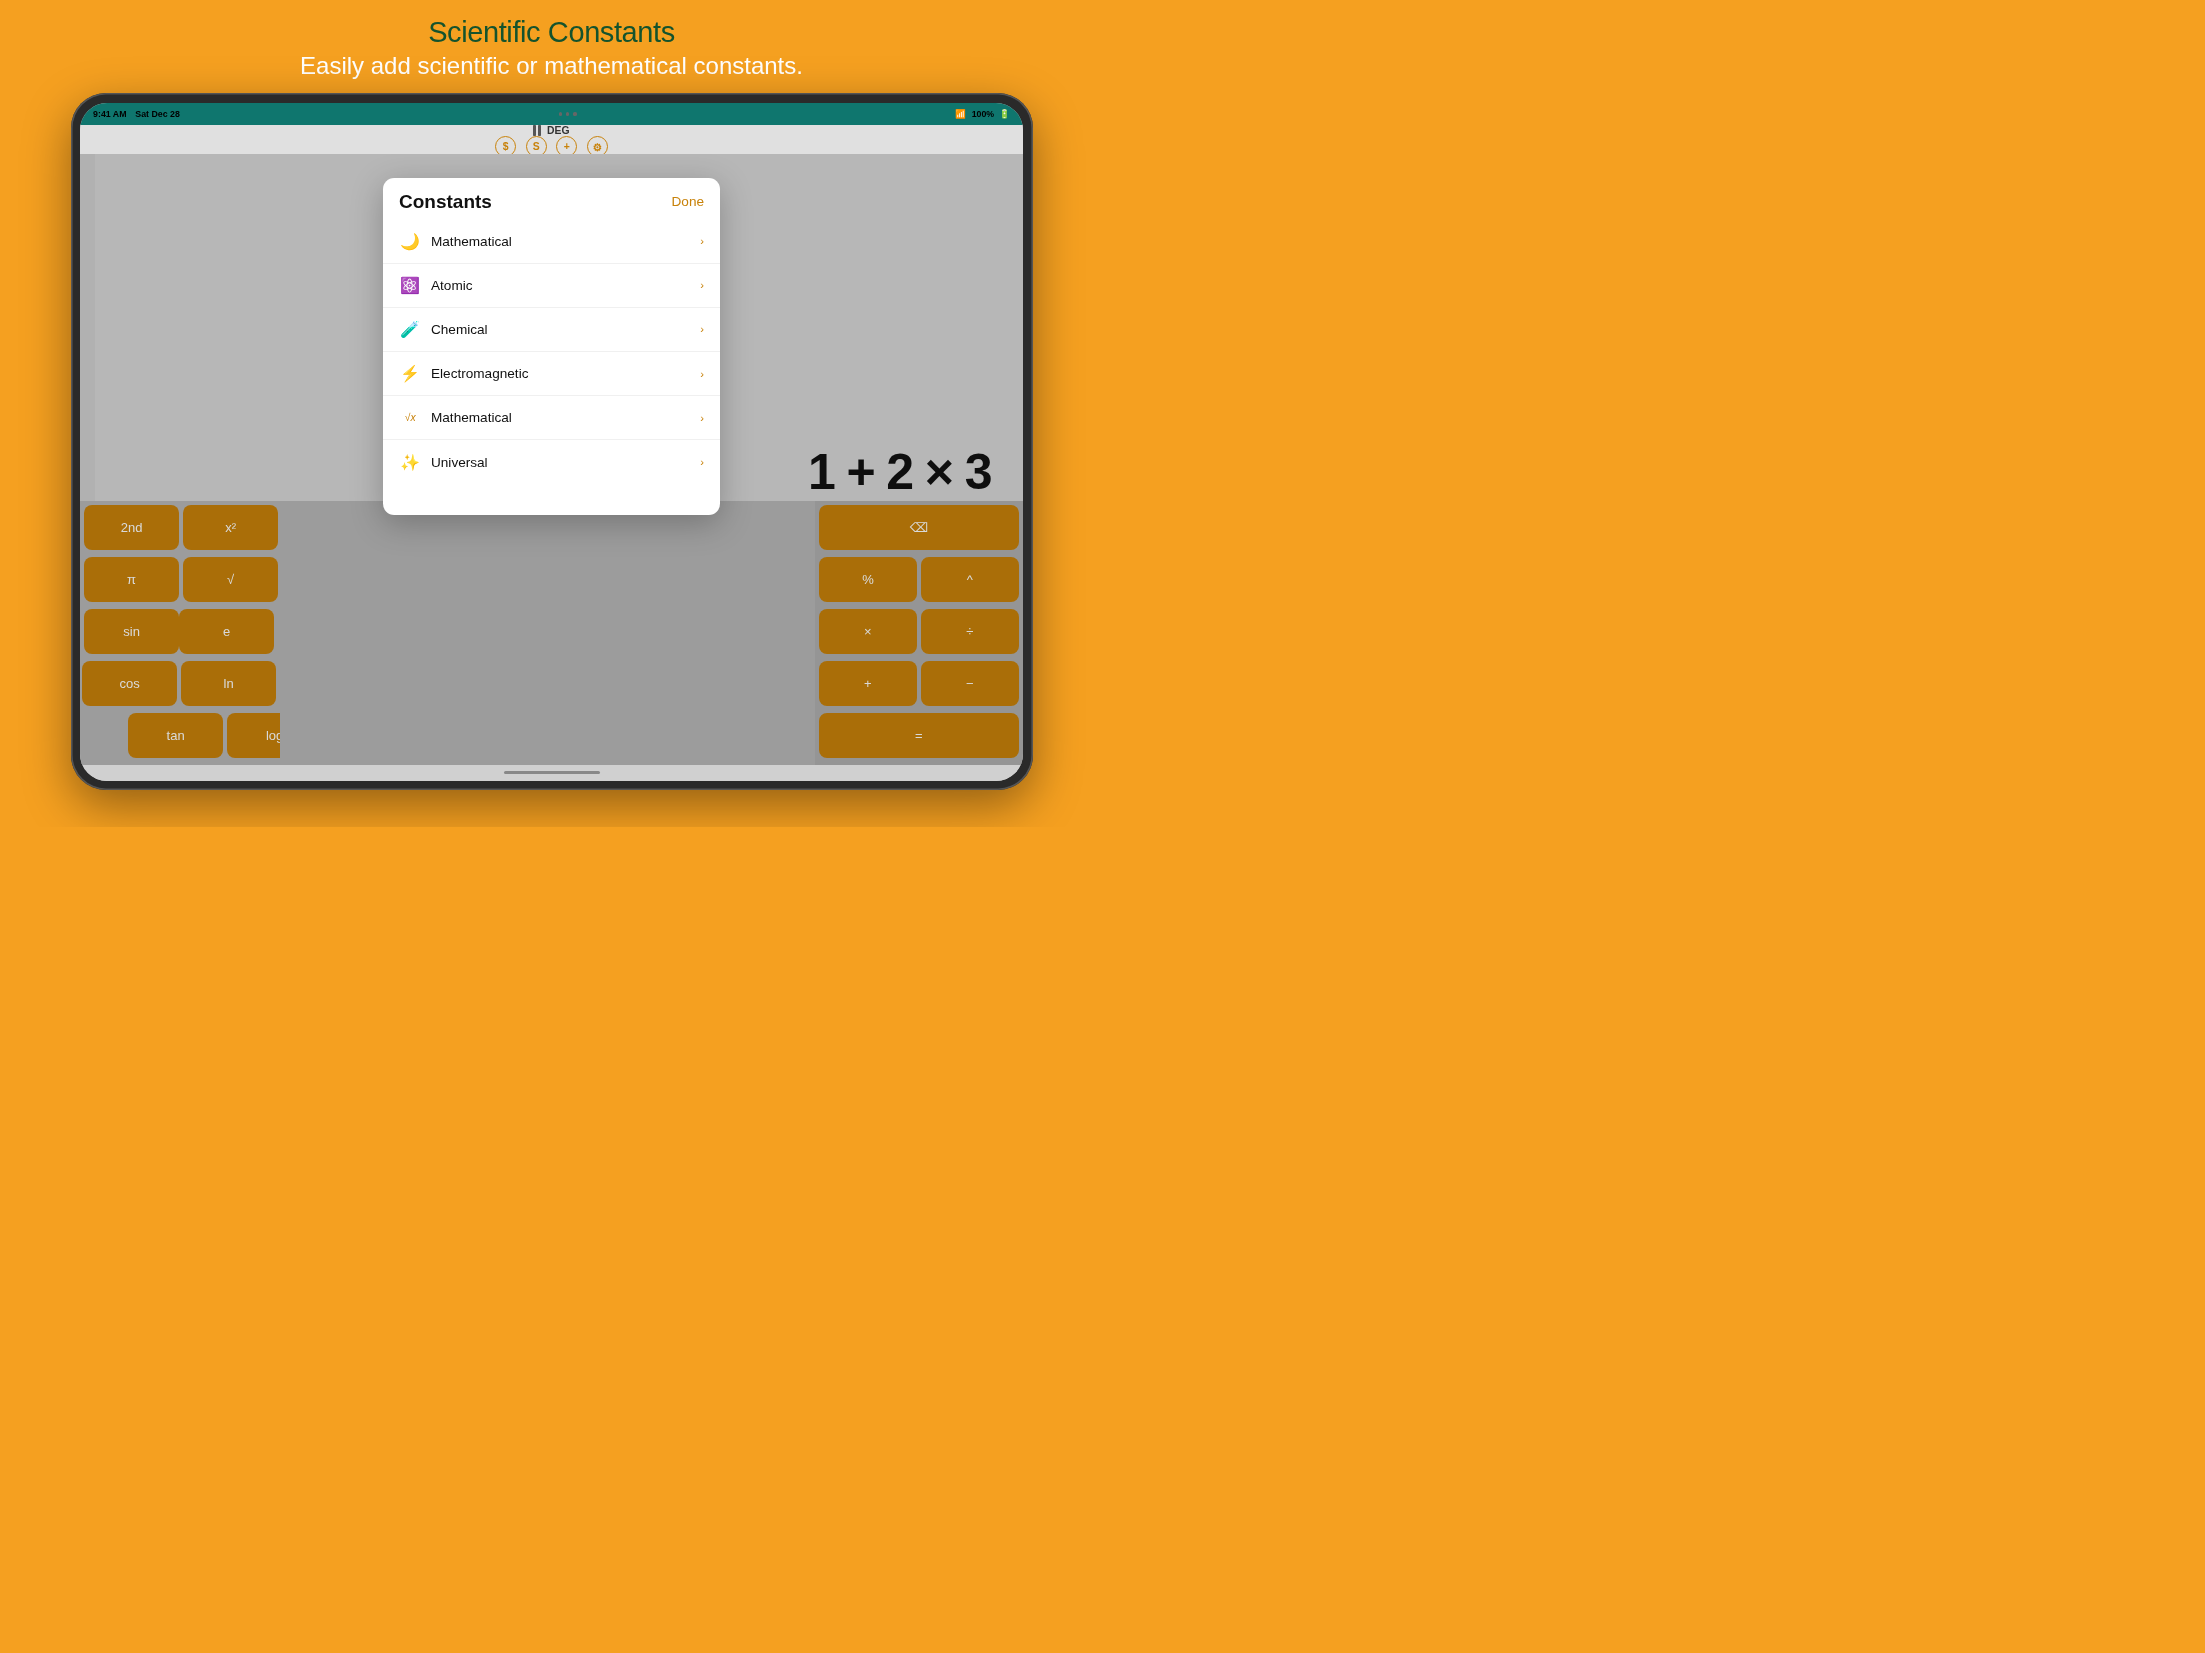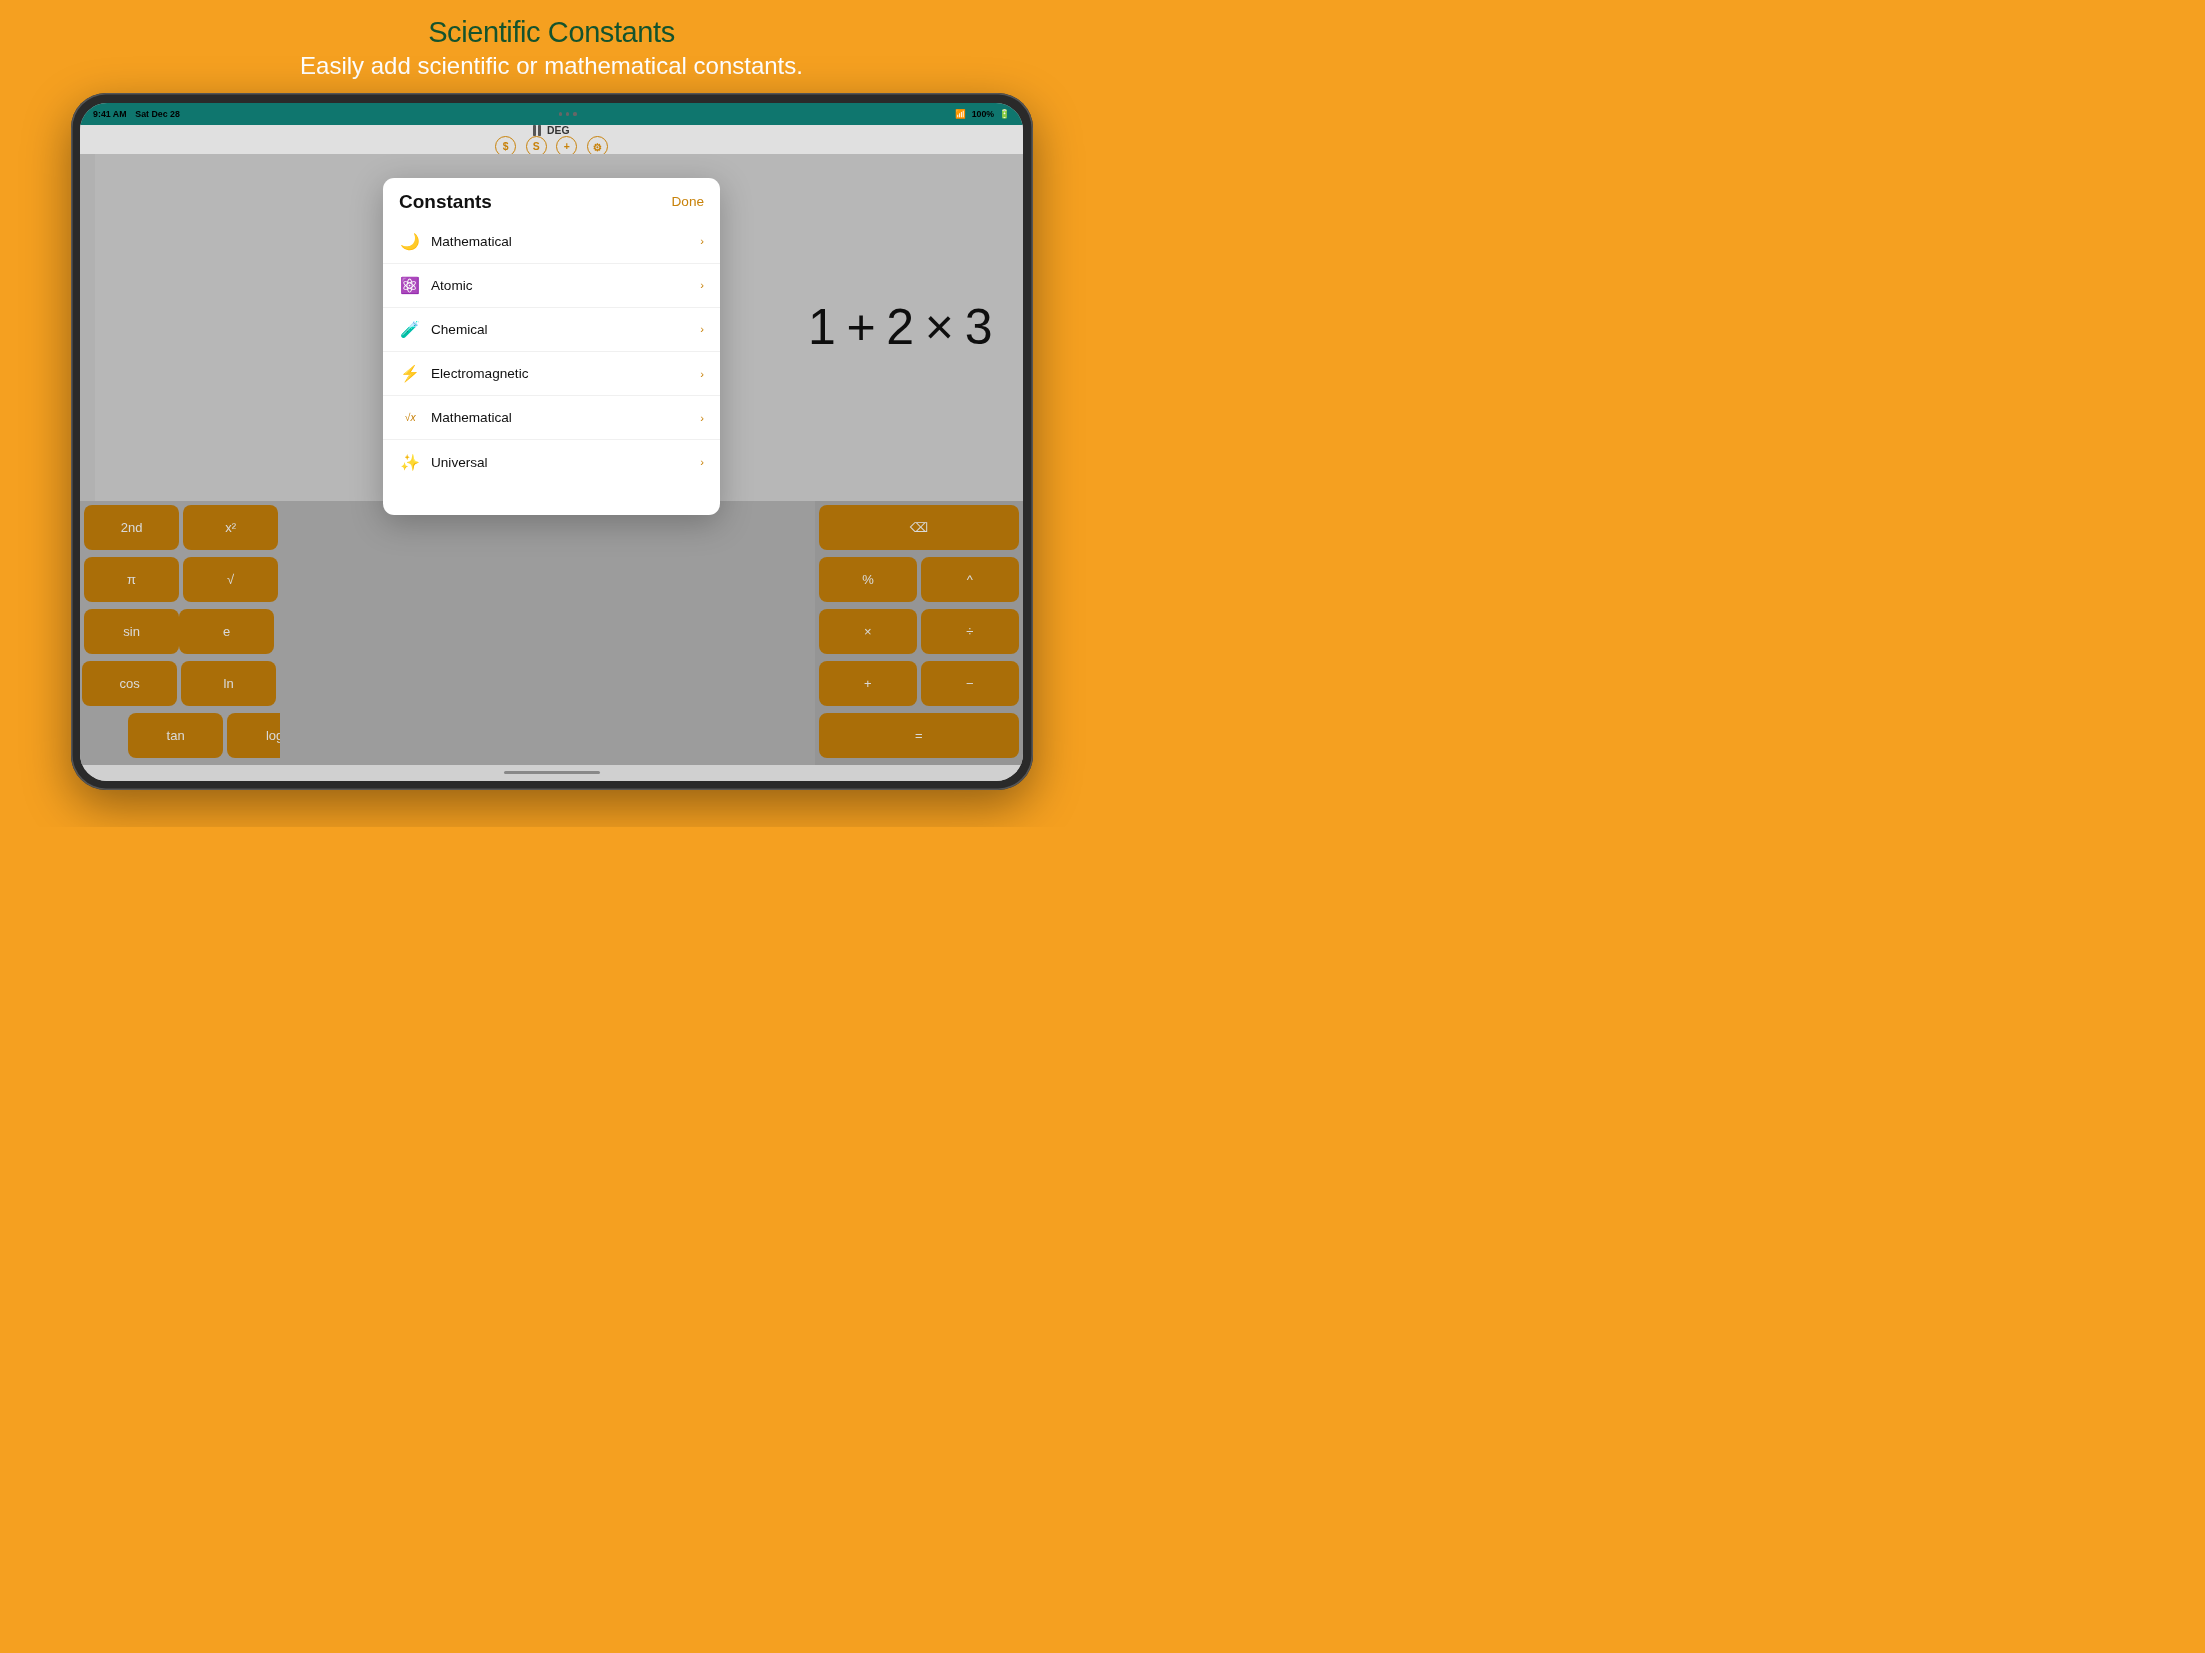--- a/index.html
+++ b/index.html
@@ -109,25 +109,25 @@
       position: relative;
       display: flex;
       overflow: hidden;
     }
 
     
     .calc-display {
       flex: 1;
       background: #d8d8d8;
       display: flex;
-      align-items: center;
+      align-items: flex-end;
       justify-content: flex-end;
       padding-right: 32px;
       font-size: 50px;
-      font-weight: 400;
+      font-weight: 700;
       color: #111;
       letter-spacing: -1.6px;
       margin-left: 15px;
     }
 
     .key {
       background: #C8820A;
       border-radius: 8px;
       display: flex;
       align-items: center;

